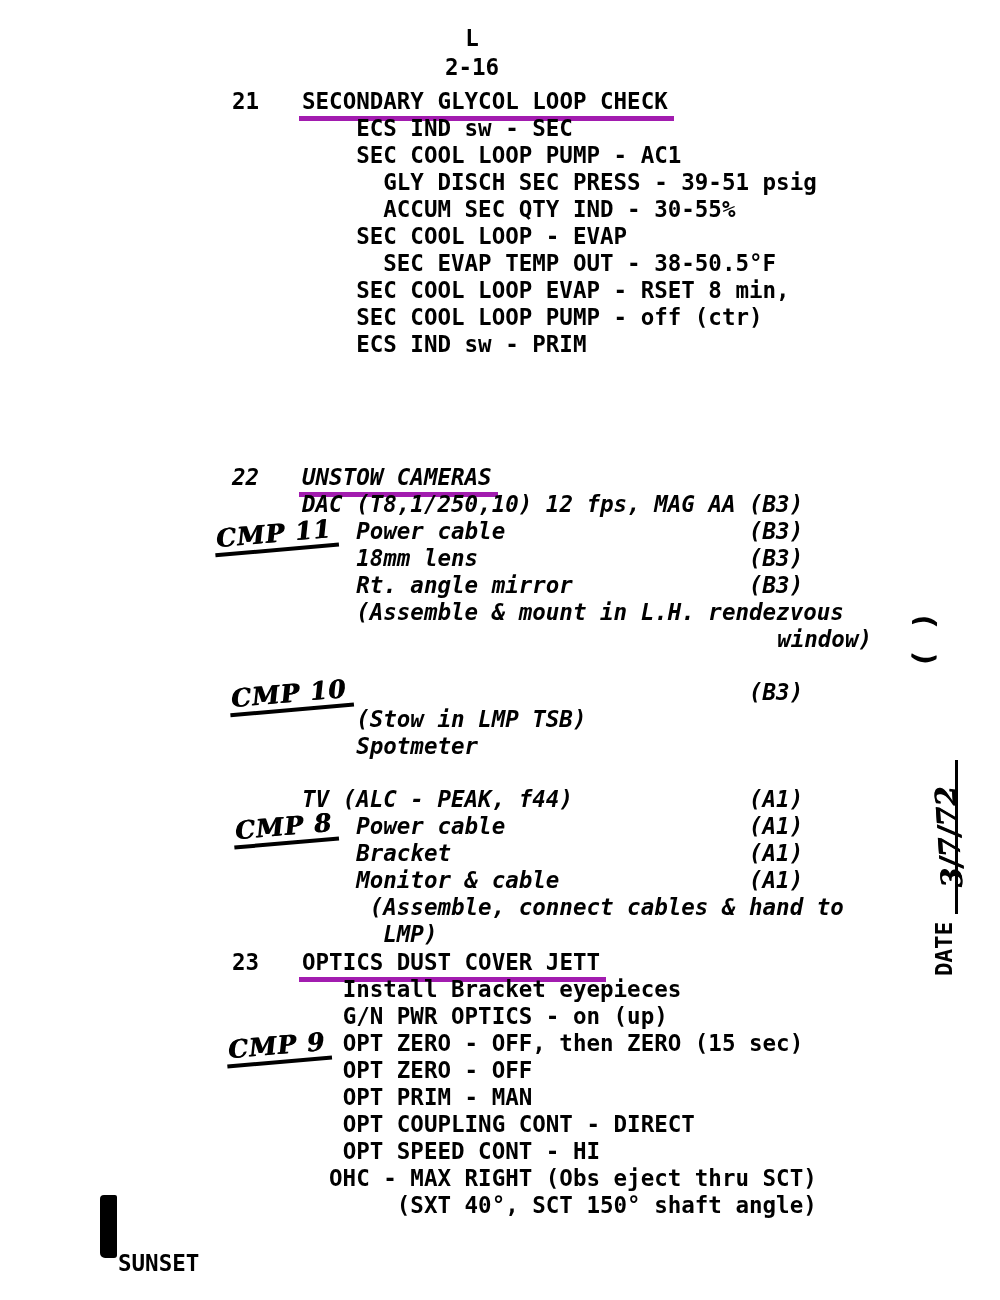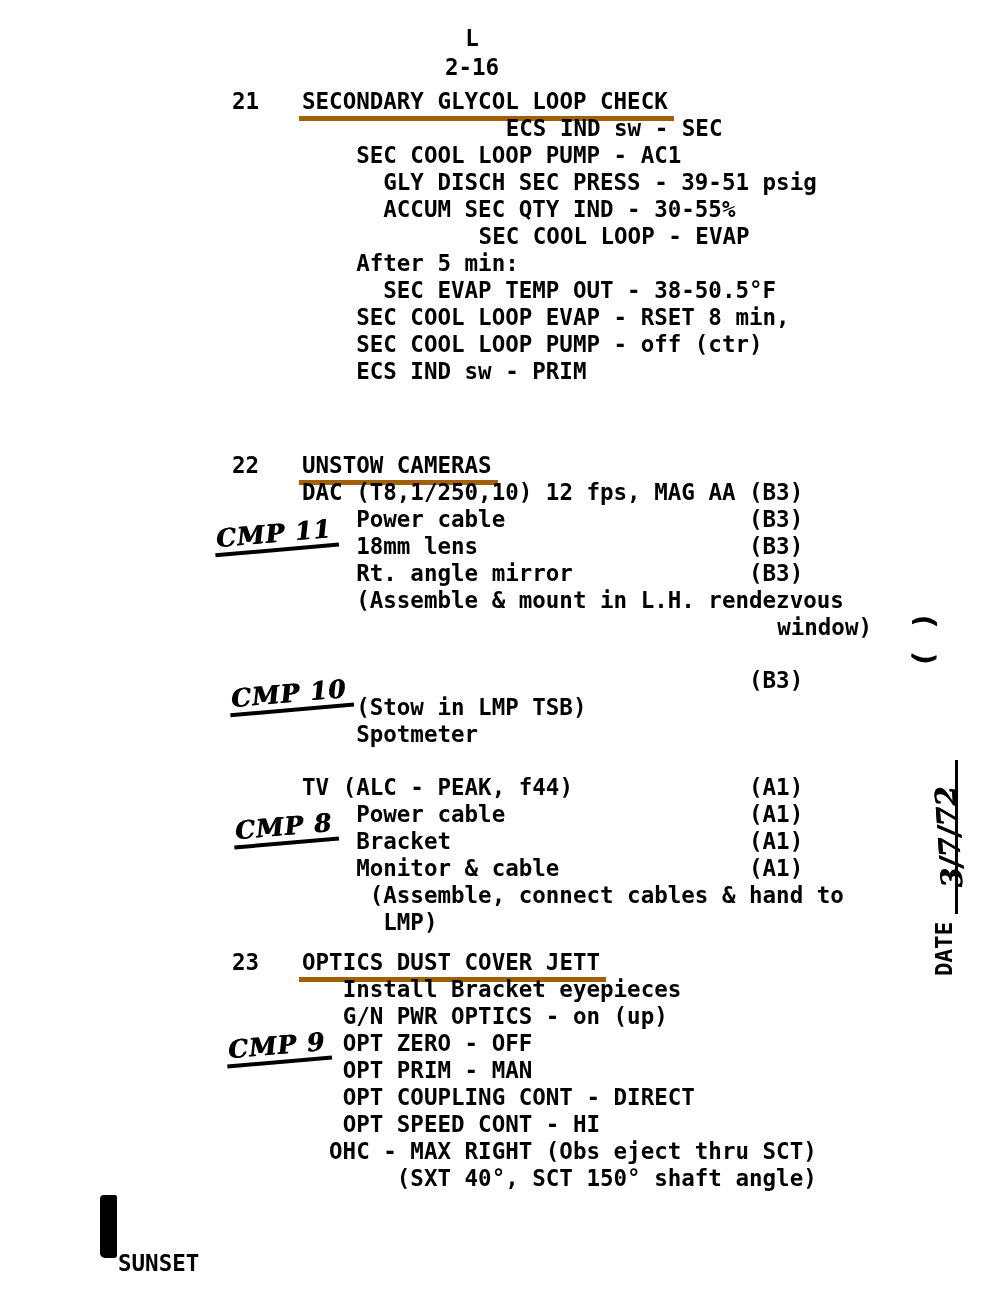--- a/index.html
+++ b/index.html
@@ -18,21 +18,21 @@
   .page-head {
     position:absolute; left:382px; top:24px; width:180px;
     text-align:center; line-height:29px;
   }
   
   .item { position:absolute; left:232px; width:640px; }
   .item-head { height:27px; line-height:27px; white-space:pre; }
   .item-num { display:inline-block; width:70px; vertical-align:top; }
   .item-title {
     display:inline-block;
-    border-bottom:5px solid #a16207;
+    border-bottom:5px solid #a21caf;
     padding:0 6px 1px 0;
     margin-left:-3px; padding-left:3px;
   }
   .block { }
   .block.gap { margin-top:26px; }
   .line {
     position:relative;
     margin-left:70px;
     height:27px; line-height:27px;
     white-space:pre;
@@ -101,33 +101,32 @@
 
   <div class="page-head">
     <div>L</div>
     <div>2-16</div>
   </div>
 
   <div id="items">
       <div class="item" style="top: 88px;">
         <div class="item-head"><span class="item-num">21</span><span class="item-title">SECONDARY GLYCOL LOOP CHECK</span></div>
         <div class="block">
-          <div class="line" style="padding-left: 4ch; text-align: center;"><span>ECS IND sw - SEC</span></div>
+          <div class="line" style="padding-left: 4ch;"><span>ECS IND sw - SEC</span></div>
           <div class="line" style="padding-left: 4ch;"><span>SEC COOL LOOP PUMP - AC1</span></div>
           <div class="line" style="padding-left: 6ch;"><span>GLY DISCH SEC PRESS - 39-51 psig</span></div>
           <div class="line" style="padding-left: 6ch;"><span>ACCUM SEC QTY IND - 30-55%</span></div>
-          <div class="line" style="padding-left: 4ch; text-align: center;"><span>SEC COOL LOOP - EVAP</span></div>
-          <div class="line" style="padding-left: 4ch;"><span>After 5 min:</span></div>
+          <div class="line" style="padding-left: 4ch;"><span>SEC COOL LOOP - EVAP</span></div>
           <div class="line" style="padding-left: 6ch;"><span>SEC EVAP TEMP OUT - 38-50.5°F</span></div>
           <div class="line" style="padding-left: 4ch;"><span>SEC COOL LOOP EVAP - RSET 8 min,</span></div>
           <div class="line" style="padding-left: 4ch;"><span>SEC COOL LOOP PUMP - off (ctr)</span></div>
           <div class="line" style="padding-left: 4ch;"><span>ECS IND sw - PRIM</span></div>
         </div>
       </div>
-      <div class="item" style="top: 452px;">
+      <div class="item" style="top: 464px; font-style: italic;">
         <div class="item-head"><span class="item-num">22</span><span class="item-title">UNSTOW CAMERAS</span></div>
         <div class="block">
           <div class="line" style="padding-left: 0ch;"><span>DAC (T8,1/250,10) 12 fps, MAG AA</span><span class="code">(B3)</span></div>
           <div class="line" style="padding-left: 4ch;"><span>Power cable</span><span class="code">(B3)</span></div>
           <div class="line" style="padding-left: 4ch;"><span>18mm lens</span><span class="code">(B3)</span></div>
           <div class="line" style="padding-left: 4ch;"><span>Rt. angle mirror</span><span class="code">(B3)</span></div>
           <div class="line" style="padding-left: 4ch;"><span>(Assemble &amp; mount in L.H. rendezvous</span></div>
           <div class="line" style="padding-left: 5ch; text-align: right;"><span>window)</span></div>
         </div>
         <div class="block gap">
@@ -142,20 +141,21 @@
           <div class="line" style="padding-left: 4ch;"><span>Monitor &amp; cable</span><span class="code">(A1)</span></div>
           <div class="line" style="padding-left: 5ch;"><span>(Assemble, connect cables &amp; hand to</span></div>
           <div class="line" style="padding-left: 6ch;"><span>LMP)</span></div>
         </div>
       </div>
       <div class="item" style="top: 949px;">
         <div class="item-head"><span class="item-num">23</span><span class="item-title">OPTICS DUST COVER JETT</span></div>
         <div class="block">
           <div class="line" style="padding-left: 3ch;"><span>Install Bracket eyepieces</span></div>
           <div class="line" style="padding-left: 3ch;"><span>G/N PWR OPTICS - on (up)</span></div>
+          <div class="line" style="padding-left: 3ch;"><span>OPT ZERO - OFF, then ZERO (15 sec)</span></div>
           <div class="line" style="padding-left: 3ch;"><span>OPT ZERO - OFF</span></div>
           <div class="line" style="padding-left: 3ch;"><span>OPT PRIM - MAN</span></div>
           <div class="line" style="padding-left: 3ch;"><span>OPT COUPLING CONT - DIRECT</span></div>
           <div class="line" style="padding-left: 3ch;"><span>OPT SPEED CONT - HI</span></div>
           <div class="line" style="padding-left: 2ch;"><span>OHC - MAX RIGHT (Obs eject thru SCT)</span></div>
           <div class="line" style="padding-left: 7ch;"><span>(SXT 40°, SCT 150° shaft angle)</span></div>
         </div>
       </div>
     </div>
 

